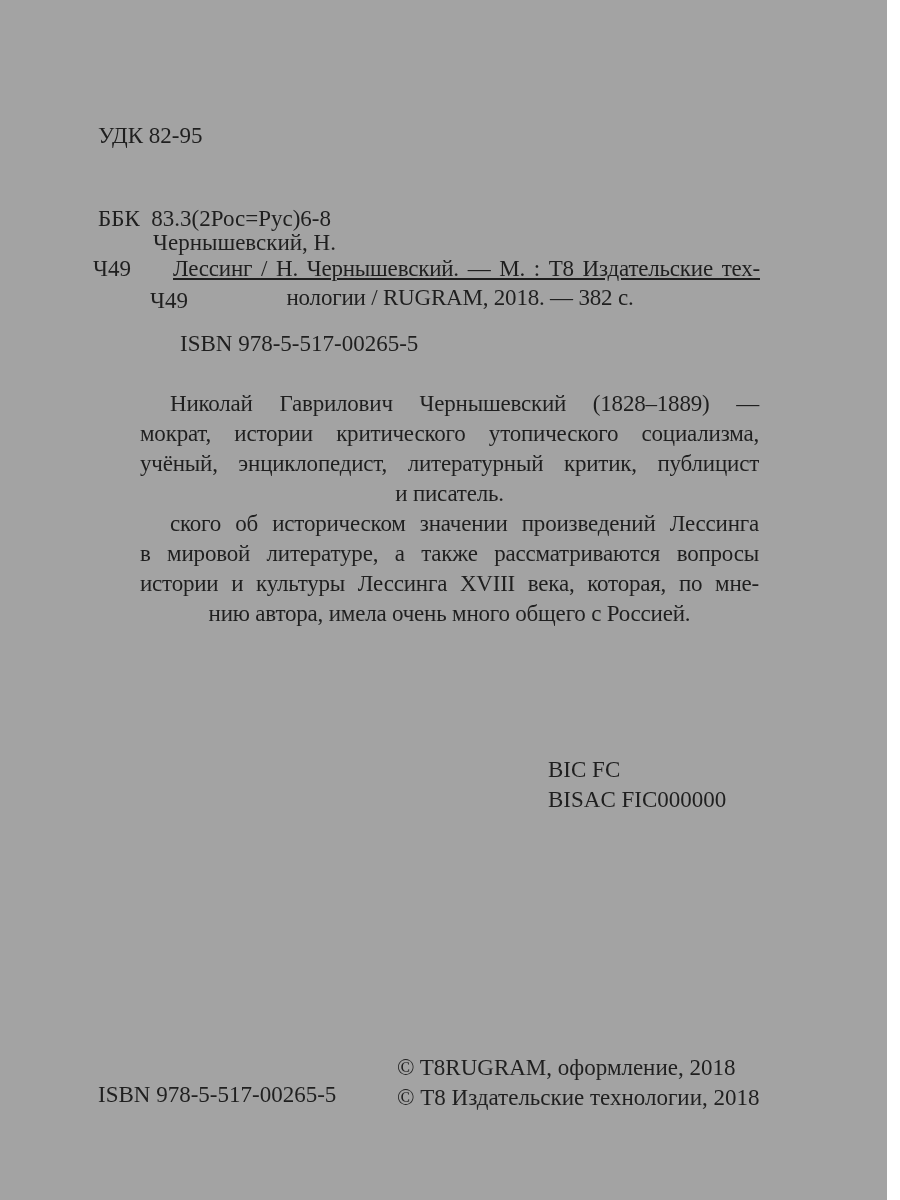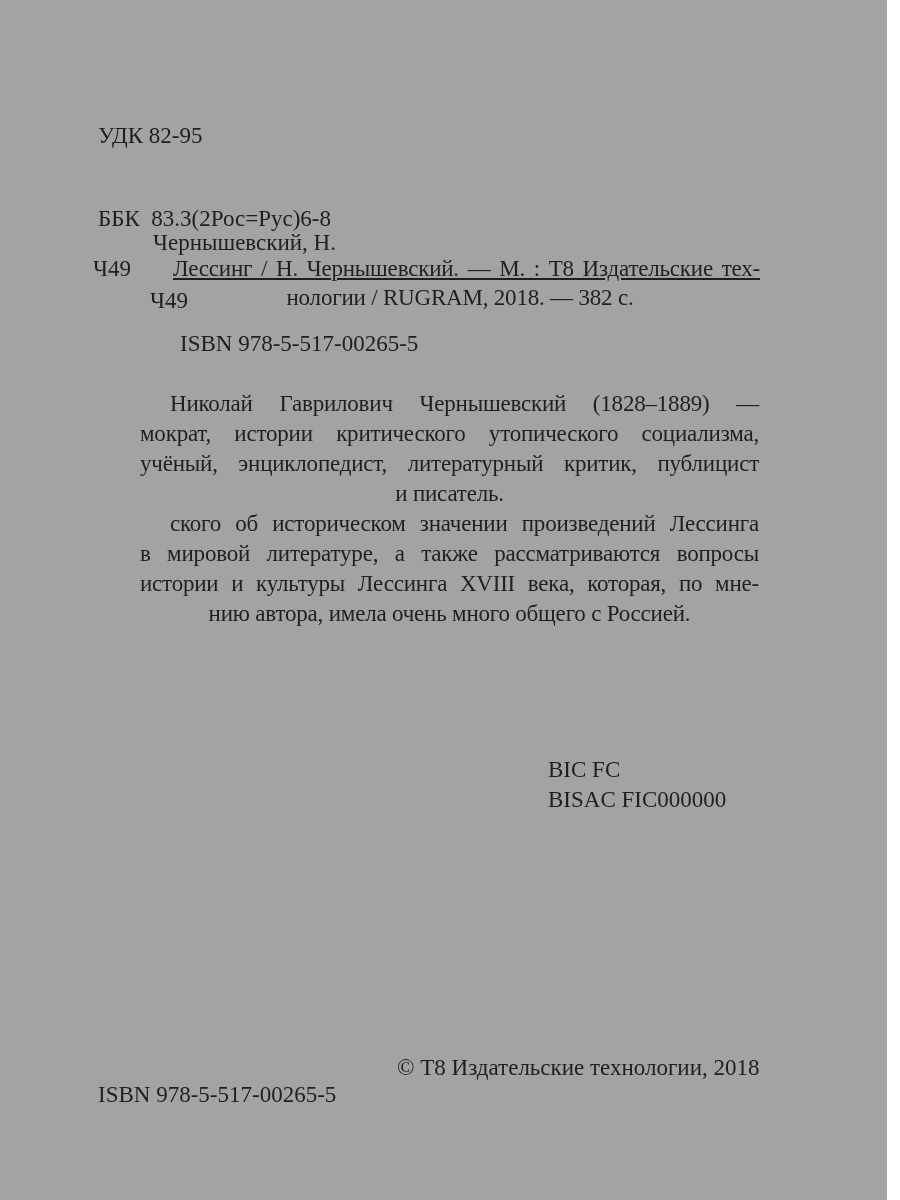--- a/index.html
+++ b/index.html
@@ -130,16 +130,17 @@
     </div>
   </div>
 
   <div class="abs classification">
     <div>BIC FC</div>
     <div>BISAC FIC000000</div>
   </div>
 
   <div class="abs footer-isbn">ISBN 978-5-517-00265-5</div>
   <div class="abs copyrights">
+    <div>© T8RUGRAM, оформление, 2018</div>
     <div>© Т8 Издательские технологии, 2018</div>
   </div>
 
 </div>
 
 </body></html>

